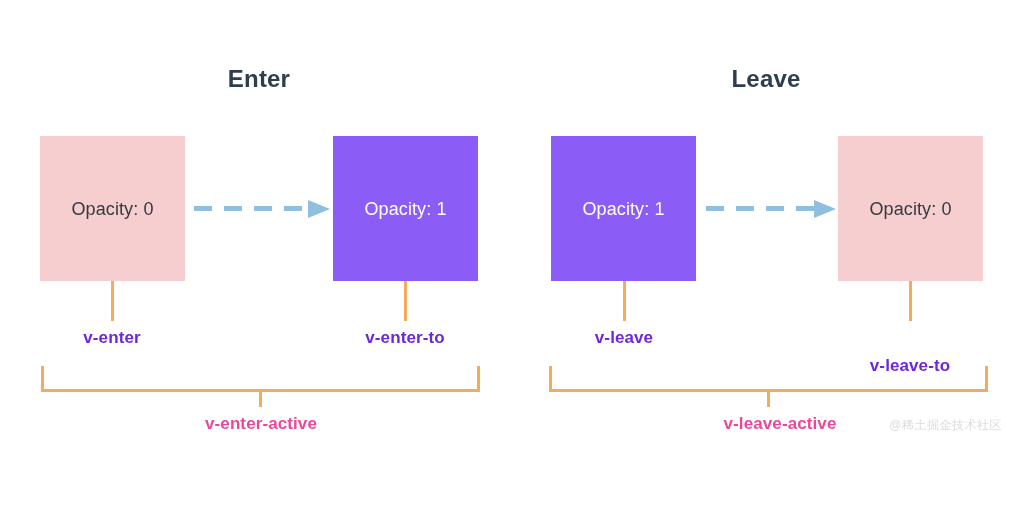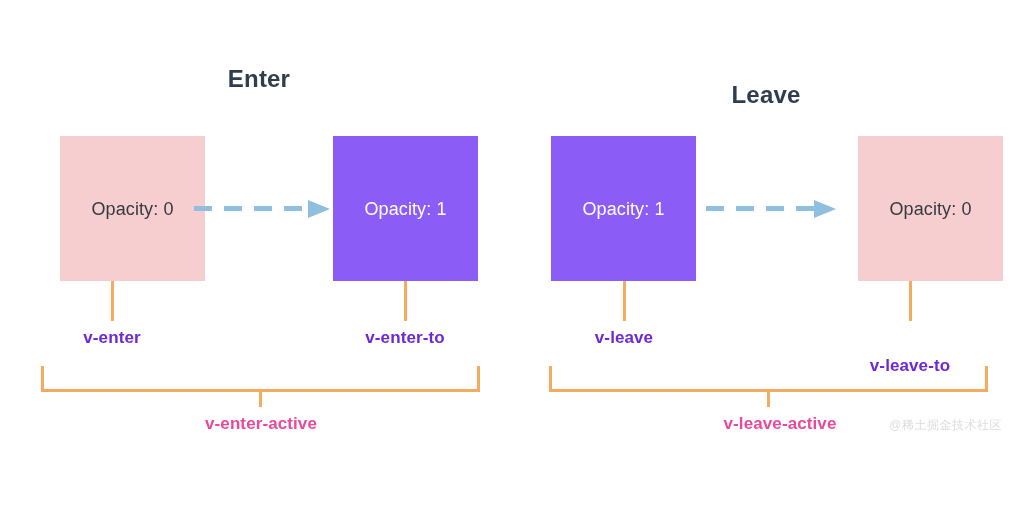--- a/index.html
+++ b/index.html
@@ -25,41 +25,40 @@
     top: 62px;
     width: 200px;
     text-align: center;
     font-size: 24px;
     font-weight: bold;
     color: #2f3e4e;
     letter-spacing: 0.2px;
     line-height: 34px;
   }
   .section-title.enter { left: 159px; }
-  .section-title.leave { left: 666px; margin-top: 16px; }
+  .section-title.leave { left: 666px; }
 
   
   .state-box {
     position: absolute;
     top: 136px;
     width: 145px;
     height: 145px;
     display: flex;
     align-items: center;
     justify-content: center;
     box-sizing: border-box;
   }
   .state-box .box-label {
     font-size: 18px;
     line-height: 22px;
     letter-spacing: 0.1px;
   }
   .state-box.faded {
     background: #f7ced0;
-    margin-left: 20px;
   }
   .state-box.faded .box-label { color: #333a42; }
   .state-box.solid {
     background: #8b5cf6;
   }
   .state-box.solid .box-label { color: #ffffff; }
 
   .box-enter-from  { left: 40px;  }
   .box-enter-to    { left: 333px; }
   .box-leave-from  { left: 551px; }

